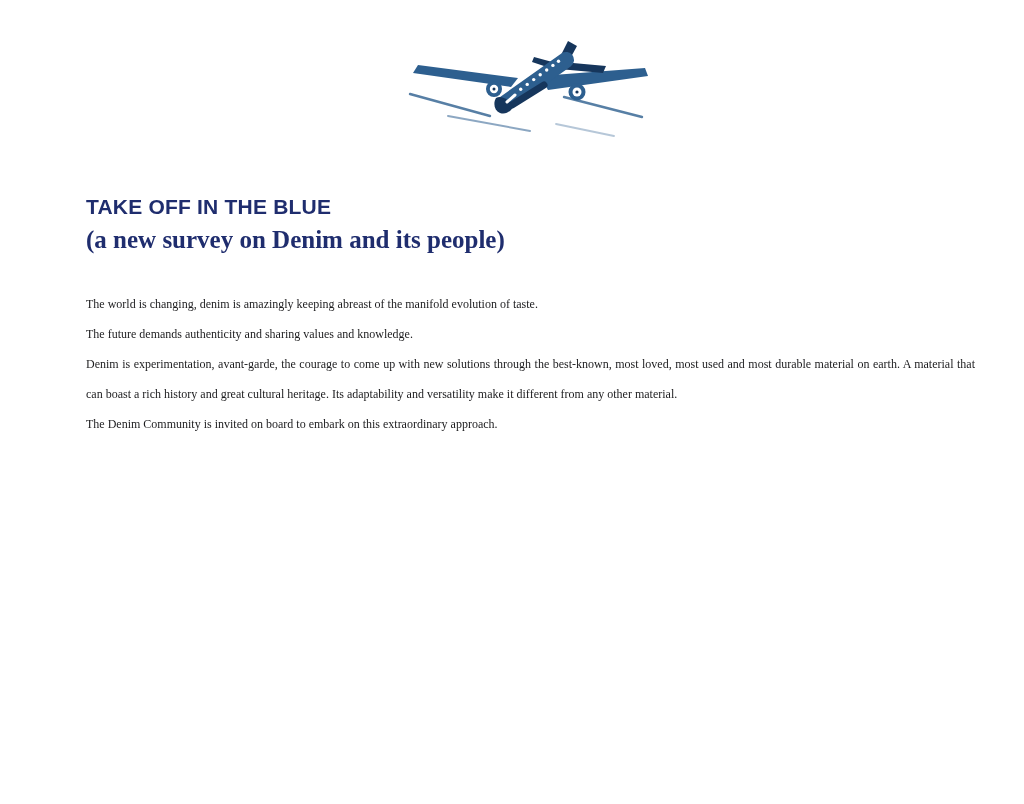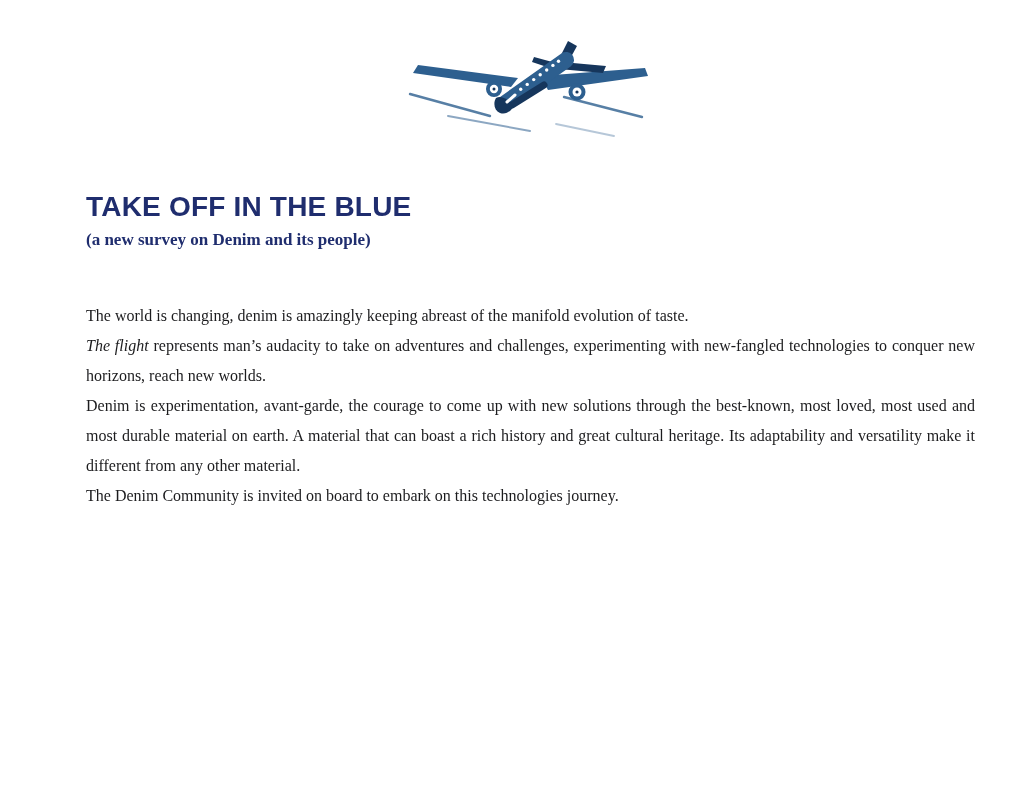--- a/index.html
+++ b/index.html
@@ -31,36 +31,36 @@
     display: block;
   }
   .content {
     margin-left: 86px;
     margin-right: 49px;
   }
   h1.title {
     margin: 56px 0 0 0;
     font-family: "Liberation Sans", sans-serif;
     font-weight: bold;
-    font-size: 28px;
+    font-size: 21px;
     line-height: 22px;
     letter-spacing: 0.2px;
     color: var(--accent, #1f2d6e);
   }
   h2.subtitle {
     margin: 9px 0 0 0;
     font-family: "Liberation Serif", serif;
     font-weight: bold;
-    font-size: 17px;
+    font-size: 25px;
     line-height: 26px;
     color: var(--accent, #1f2d6e);
   }
   .body-text {
-    margin-top: 48px;
-    font-size: 16px;
+    margin-top: 36px;
+    font-size: 12px;
     line-height: 30px;
     color: var(--body-text, #1c1c1e);
     text-align: justify;
   }
   .body-text p {
     margin: 0;
     padding: 0;
   }
   .body-text em {
     font-style: italic;
@@ -134,19 +134,19 @@
       <circle cx="171" cy="52" r="1.6" class="pd"></circle>
     </svg>
   </div>
 
   <div class="content">
     <h1 class="title">TAKE OFF IN THE BLUE</h1>
     <h2 class="subtitle">(a new survey on Denim and its people)</h2>
 
     <div class="body-text">
       <p>The world is changing, denim is amazingly keeping abreast of the manifold evolution of taste.</p>
-      <p><em>The flight</em><span> represents man’s audacity to take on adventures and challenges, experimenting with new-fangled technologies to conquer new horizons, reach new worlds.</span></p>
+      <p>The future demands authenticity and sharing values and knowledge.</p>
       <p>Denim is experimentation, avant-garde, the courage to come up with new solutions through the best-known, most loved, most used and most durable material on earth. A material that can boast a rich history and great cultural heritage. Its adaptability and versatility make it different from any other material.</p>
-      <p>The Denim Community is invited on board to embark on this technologies journey.</p>
+      <p>The Denim Community is invited on board to embark on this extraordinary approach.</p>
     </div>
   </div>
 
 </div>
 
 </body></html>

